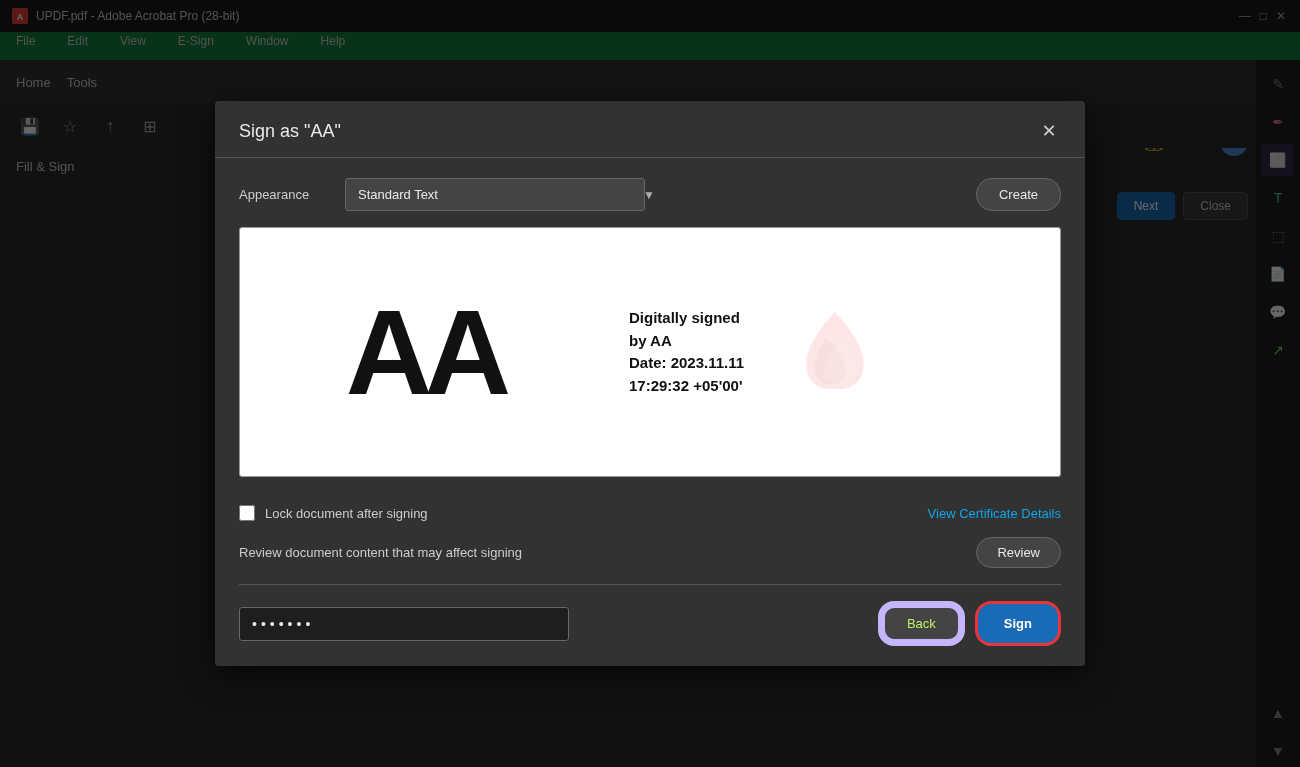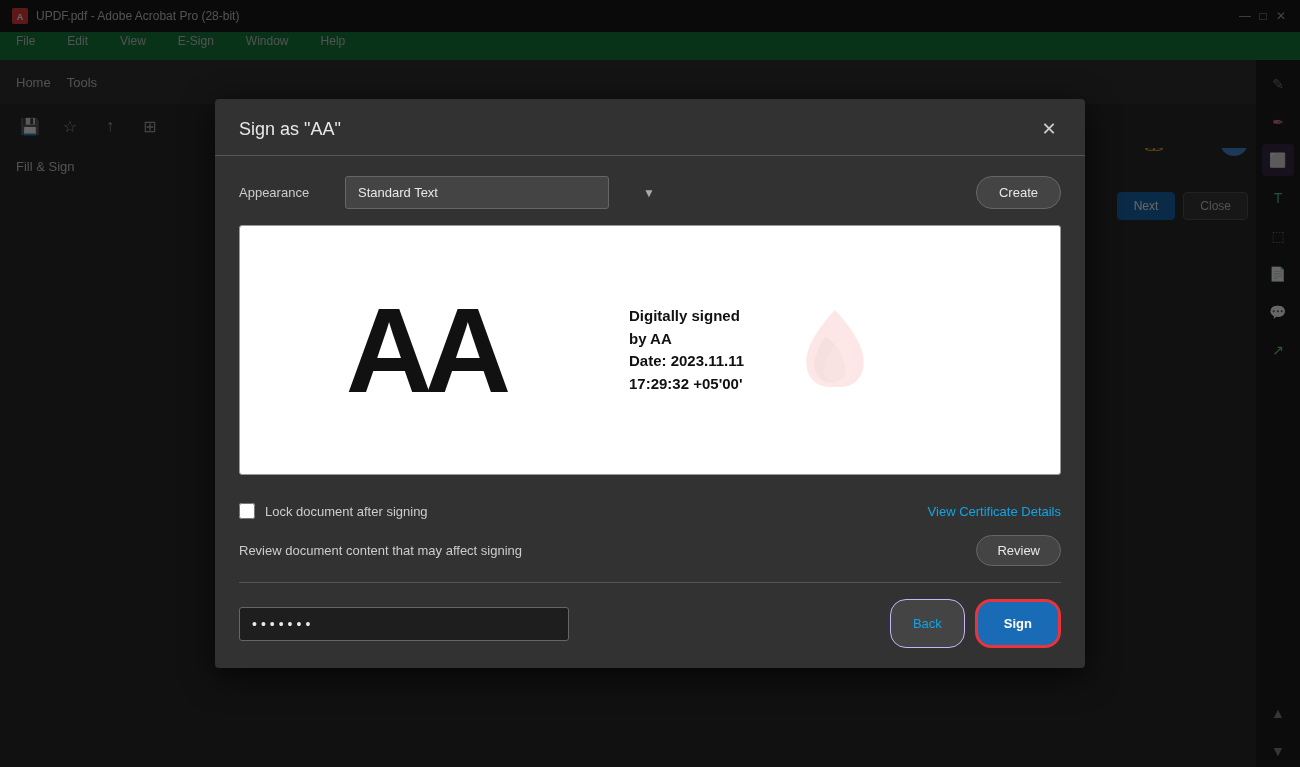--- a/index.html
+++ b/index.html
@@ -247,21 +247,21 @@
       gap: 16px;
       margin-bottom: 16px;
     }
     .appearance-label {
       color: #ccc;
       font-size: 13px;
       min-width: 90px;
     }
     .appearance-select {
       flex: 0 0 auto;
-      width: 264px;
+      width: 300px;
       background: #444;
       border: 1px solid #666;
       color: #e8e8e8;
       font-size: 13px;
       padding: 8px 32px 8px 12px;
       border-radius: 3px;
       appearance: none;
       -webkit-appearance: none;
       cursor: pointer;
       position: relative;
@@ -417,25 +417,25 @@
       border-radius: 3px;
       color: #e8e8e8;
       font-size: 14px;
       letter-spacing: 4px;
     }
     .bottom-btns {
       display: flex;
       gap: 10px;
     }
     .back-btn {
-      padding: 16px 22px;
+      padding: 8px 22px;
       background: #444;
-      border: 1px solid #c4b5fd;
+      border: 7px solid #c4b5fd;
       border-radius: 16px;
-      color: #0ea5e9;
+      color: #bef264;
       font-size: 13px;
       cursor: pointer;
     }
     .sign-btn {
       padding: 8px 26px;
       background: #1a6bb5;
       border: 3px solid #e8343a;
       border-radius: 16px;
       color: white;
       font-size: 13px;

